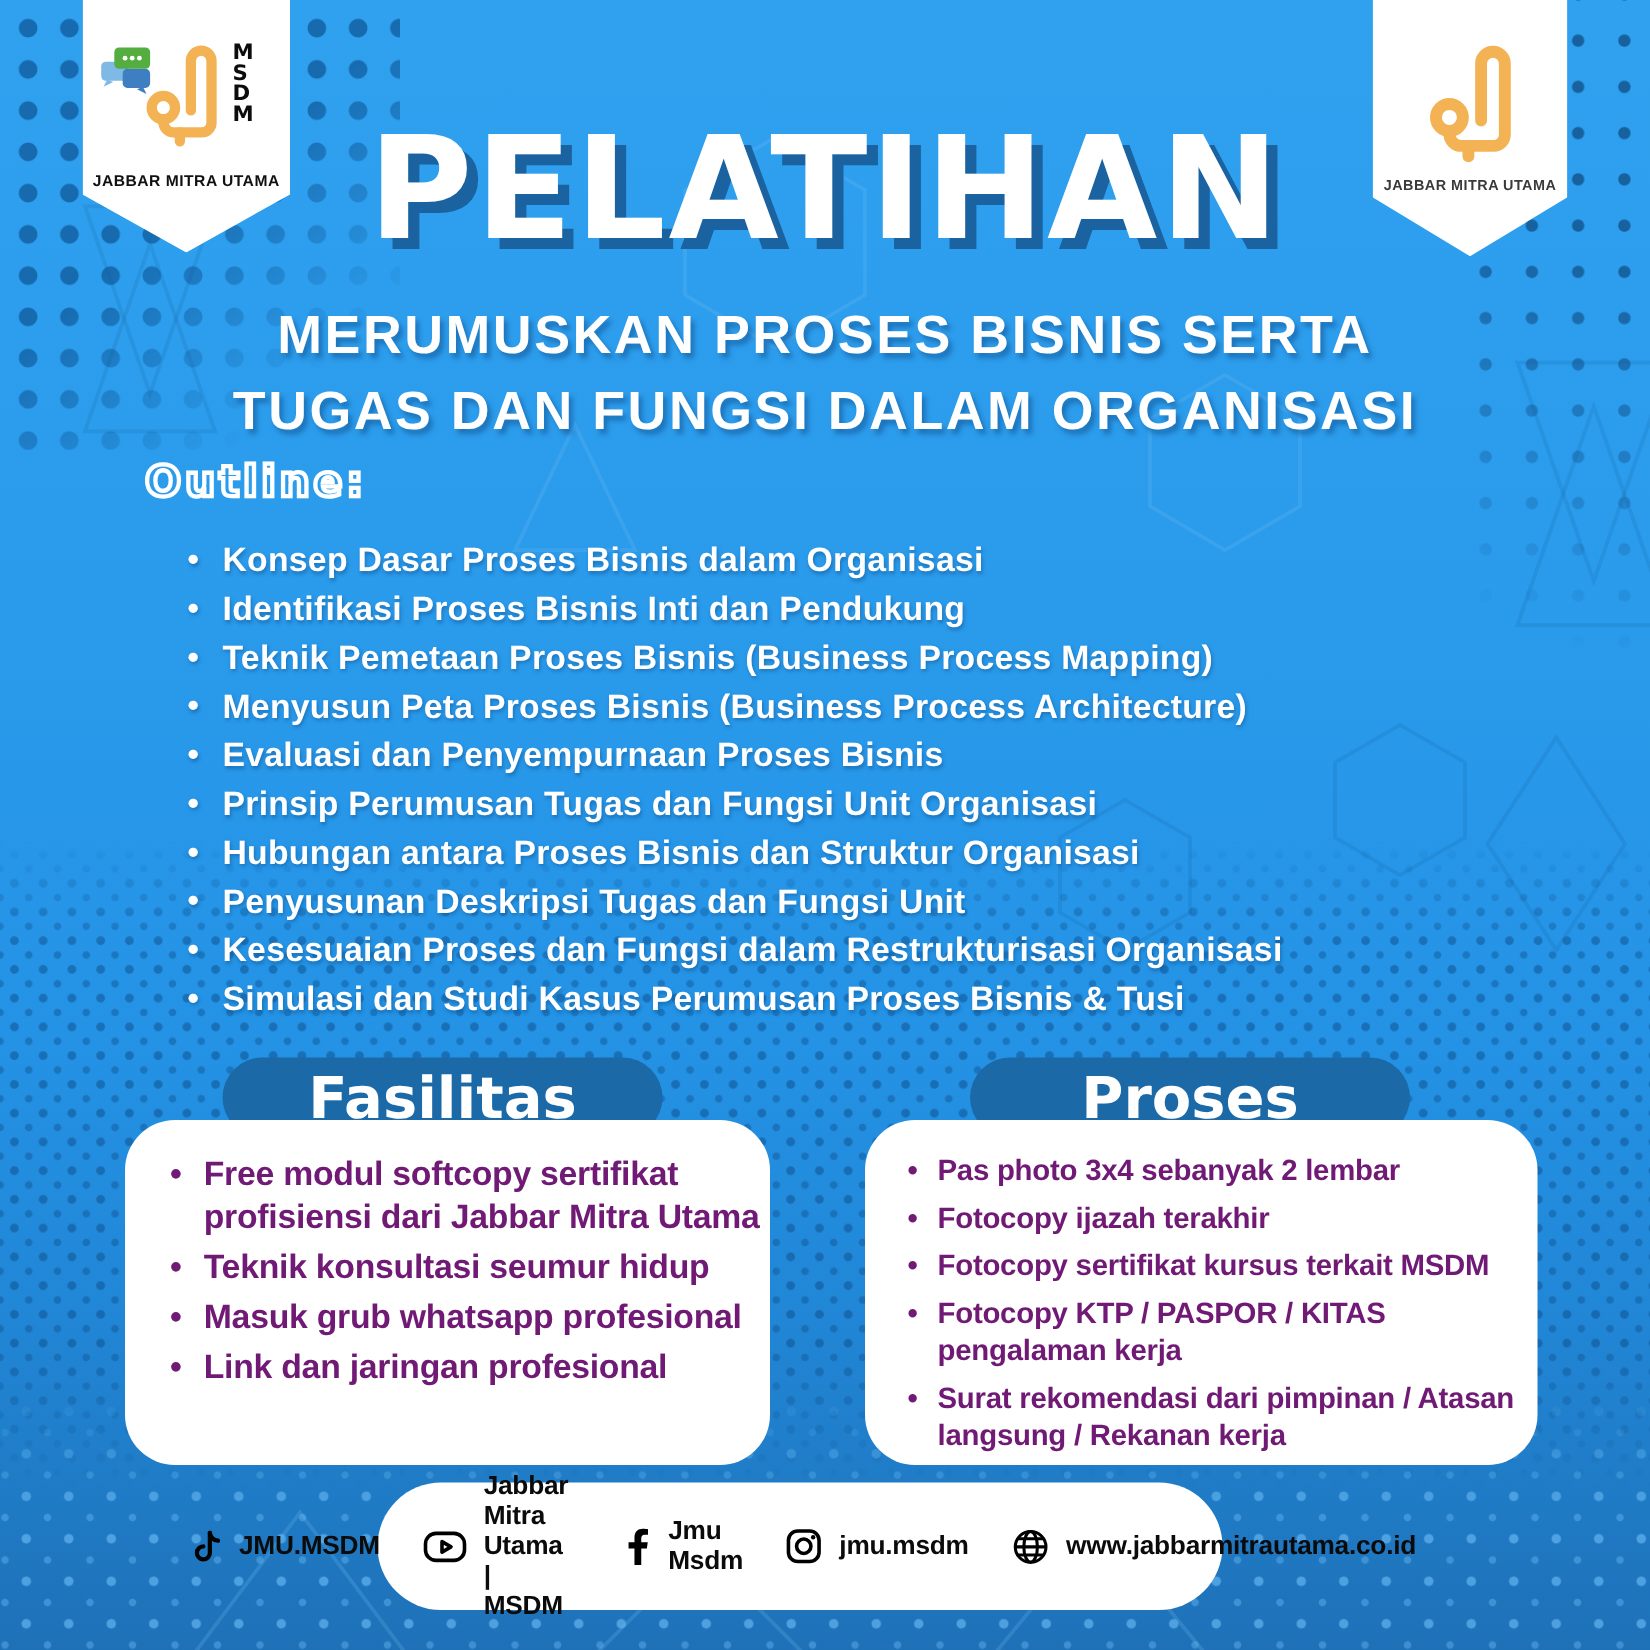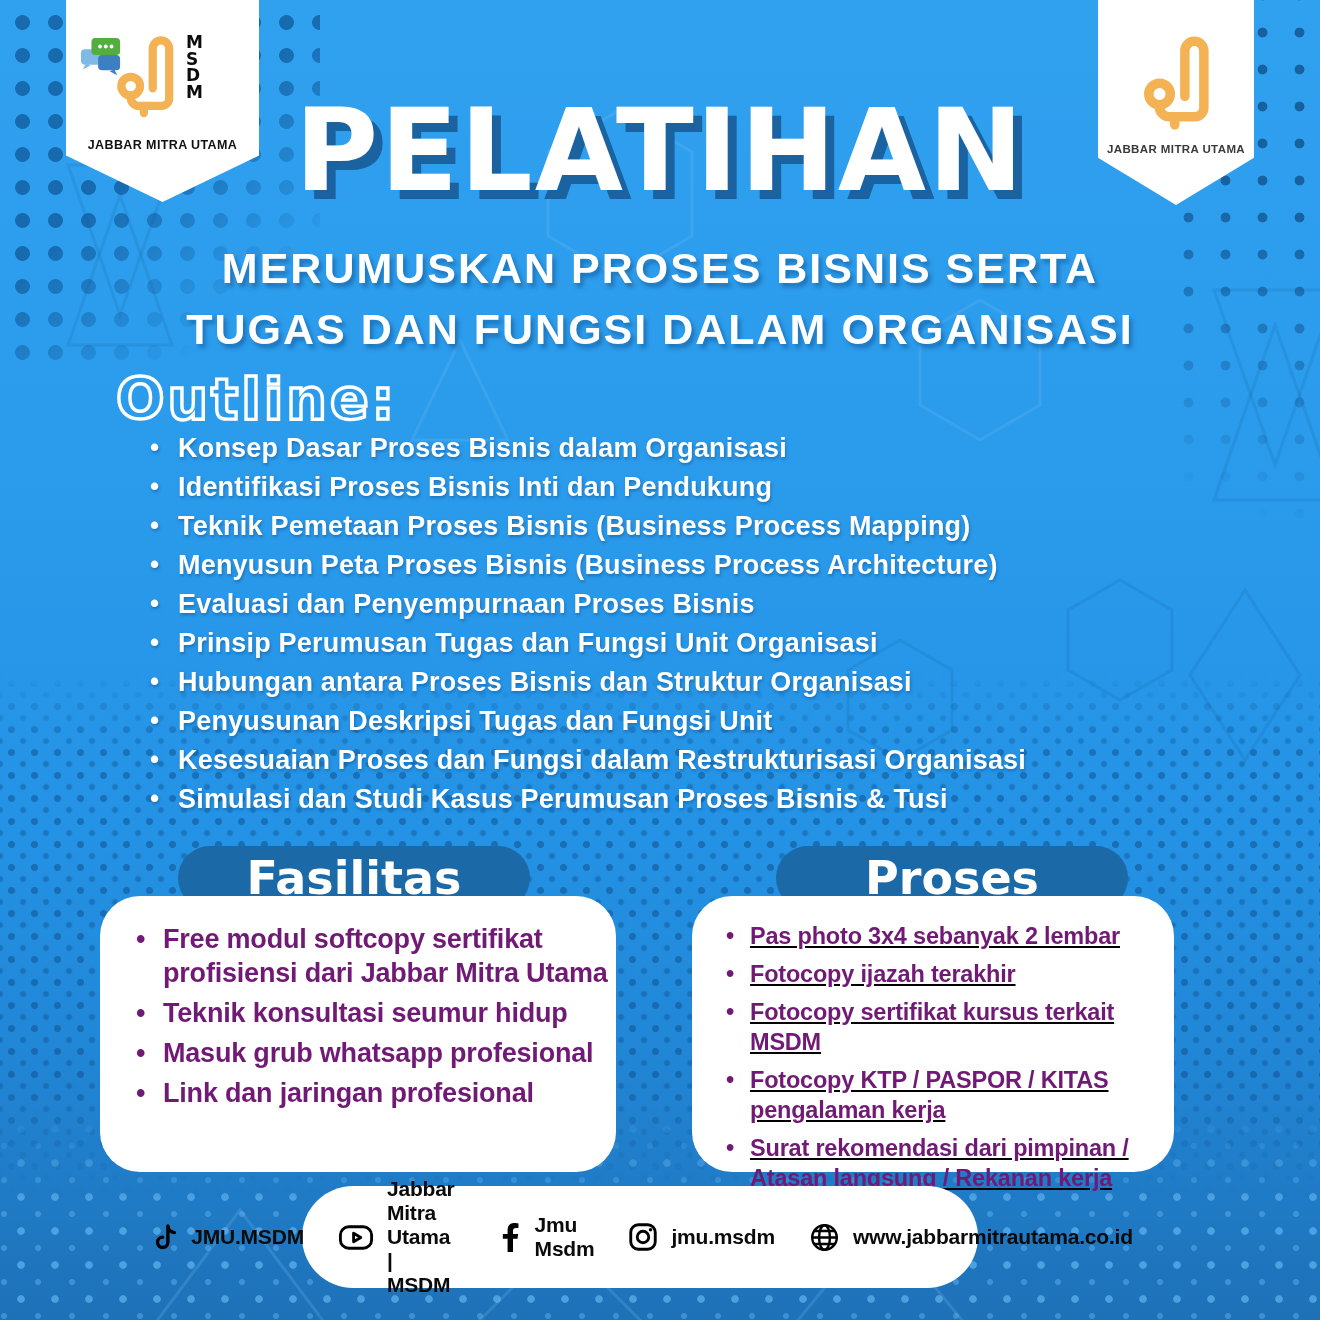--- a/index.html
+++ b/index.html
@@ -47,21 +47,21 @@
     -webkit-mask-image:linear-gradient(180deg, transparent 0, #000 45%, #000 100%);
             mask-image:linear-gradient(180deg, transparent 0, #000 45%, #000 100%);
   }
   .bg-shapes{ left:0; top:0; width:1320px; height:1320px; }
 
   
   .ribbon{
     position:absolute; top:0; background:#ffffff;
     clip-path:polygon(0 0, 100% 0, 100% 77%, 50% 100%, 0 77%);
   }
-  .ribbon-left{ left:66px; width:193px; height:202px; }
+  .ribbon-left{ left:66px; width:166px; height:202px; }
   .ribbon-right{ left:1098px; width:156px; height:205px; }
   .ribbon .company{
     position:absolute; left:0; right:0; text-align:center;
     font-weight:700; color:#2b2b2b; letter-spacing:.4px;
   }
   .ribbon-left .company{ top:138px; font-size:12.5px; color:#111; }
   .ribbon-right .company{ top:143px; font-size:11.5px; color:#3a3a3a; }
   .glyph-left{ position:absolute; left:46px; top:22px; width:66px; height:104px; }
   .glyph-right{ position:absolute; left:40px; top:22px; width:76px; height:116px; }
   .bubbles{ position:absolute; left:12px; top:36px; width:46px; height:42px; }
@@ -80,21 +80,21 @@
   }
   .subtitle{
     position:absolute; top:238px; left:0; width:100%; text-align:center;
     font-weight:800; font-size:43px; color:#fff; letter-spacing:2px; line-height:61px;
     text-shadow:3px 4px 4px rgba(19,86,150,.6);
   }
 
   
   .outline-heading{
     position:absolute; top:366px; left:116px;
-    font-family:"DejaVu Sans", sans-serif; font-weight:800; font-size:57px;
+    font-family:"DejaVu Sans", sans-serif; font-weight:800; font-size:34px;
     letter-spacing:3px; color:transparent;
     -webkit-text-stroke:3.4px #ffffff;
   }
   .outline-list{
     position:absolute; top:433px; left:148px; right:70px; list-style:none;
   }
   .outline-list li{
     position:relative; padding-left:30px; margin-bottom:8px;
     font-weight:700; font-size:27px; color:#fff; letter-spacing:.2px;
     text-shadow:1px 2px 3px rgba(16,79,139,.5);
@@ -108,21 +108,21 @@
     position:absolute; top:846px; width:352px; height:64px; border-radius:36px;
     background:#1C69A7; color:#fff; display:flex; align-items:center; justify-content:center;
     font-family:"DejaVu Sans", sans-serif; font-weight:800; font-size:46px; z-index:1;
   }
   .pill-fasilitas{ left:178px; }
   .pill-syarat{ left:776px; }
   .card{
     position:absolute; top:896px; height:276px; background:#fff; border-radius:40px; z-index:2;
   }
   .card-fasilitas{ left:100px; width:516px; }
-  .card-syarat{ left:692px; width:482px;text-decoration:underline; }
+  .card-syarat{ left:692px; width:538px; }
   .card ul{ list-style:none; }
   .card li{ position:relative; color:#701a75; font-weight:700; }
   .card li::before{ content:"•"; position:absolute; left:0; top:0; }
   .card-fasilitas ul{ padding:26px 6px 0 36px; }
   .card-fasilitas li{ font-size:27px; line-height:34px; margin-bottom:6px; padding-left:27px; letter-spacing:-.2px; }
   .card-syarat ul{ padding:25px 6px 0 34px; }
   .card-syarat li{ font-size:23.5px; line-height:30px; margin-bottom:8px; padding-left:24px; letter-spacing:-.2px; }
 
   
   .footer-pill{

